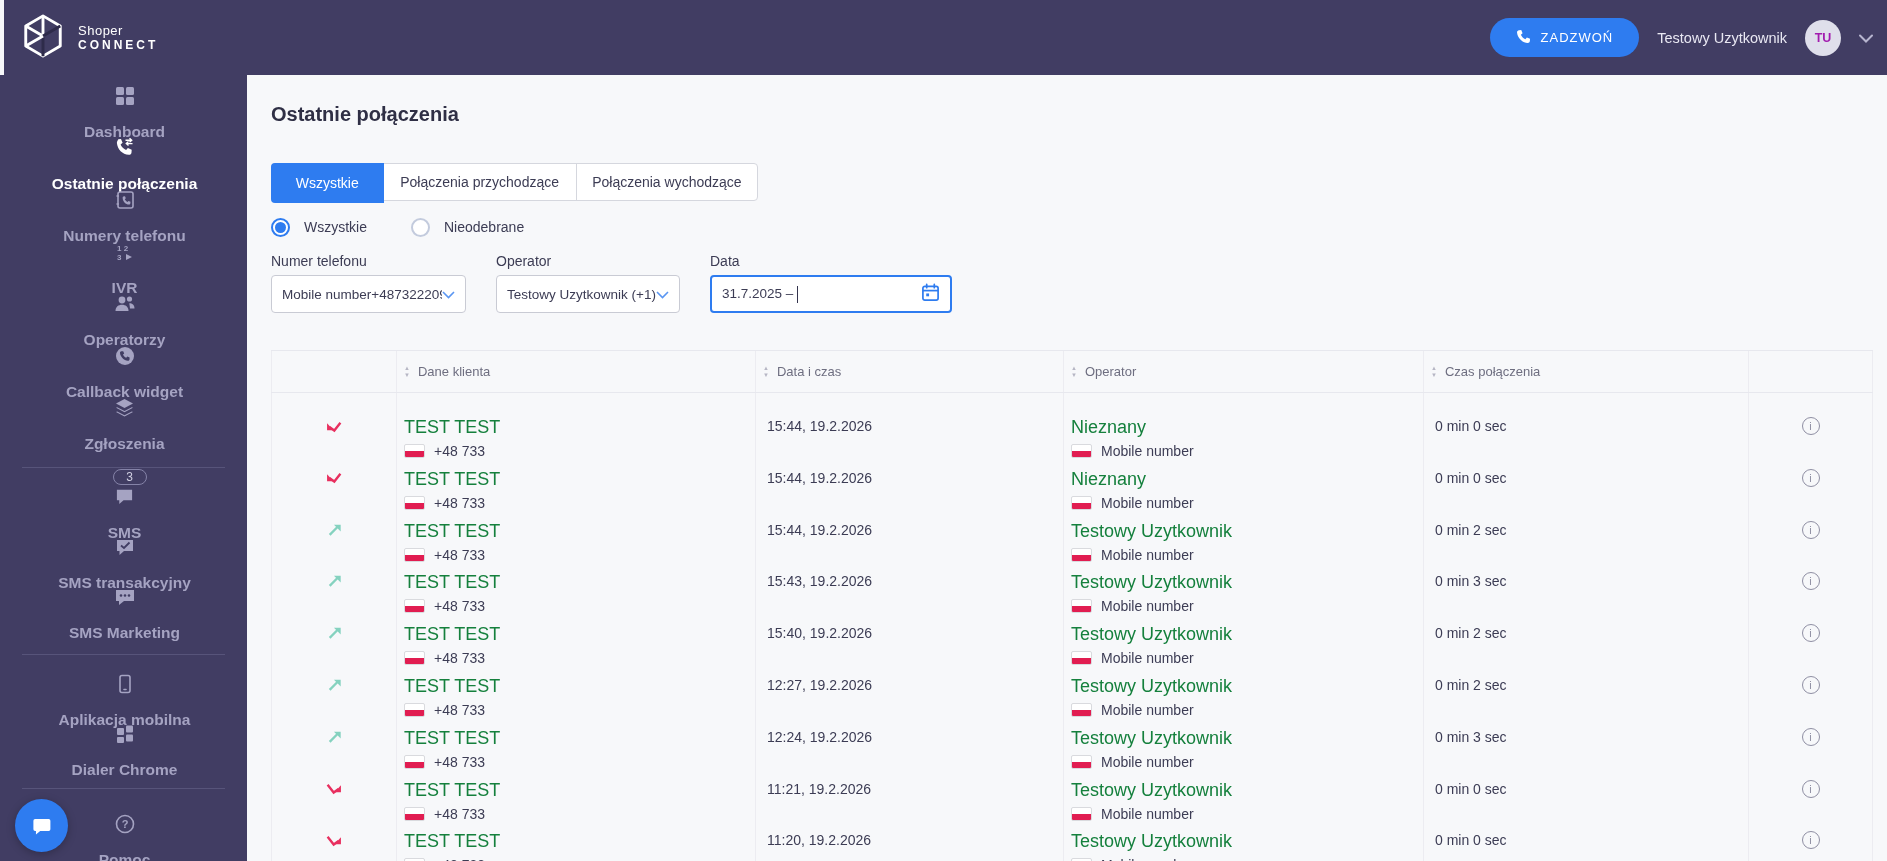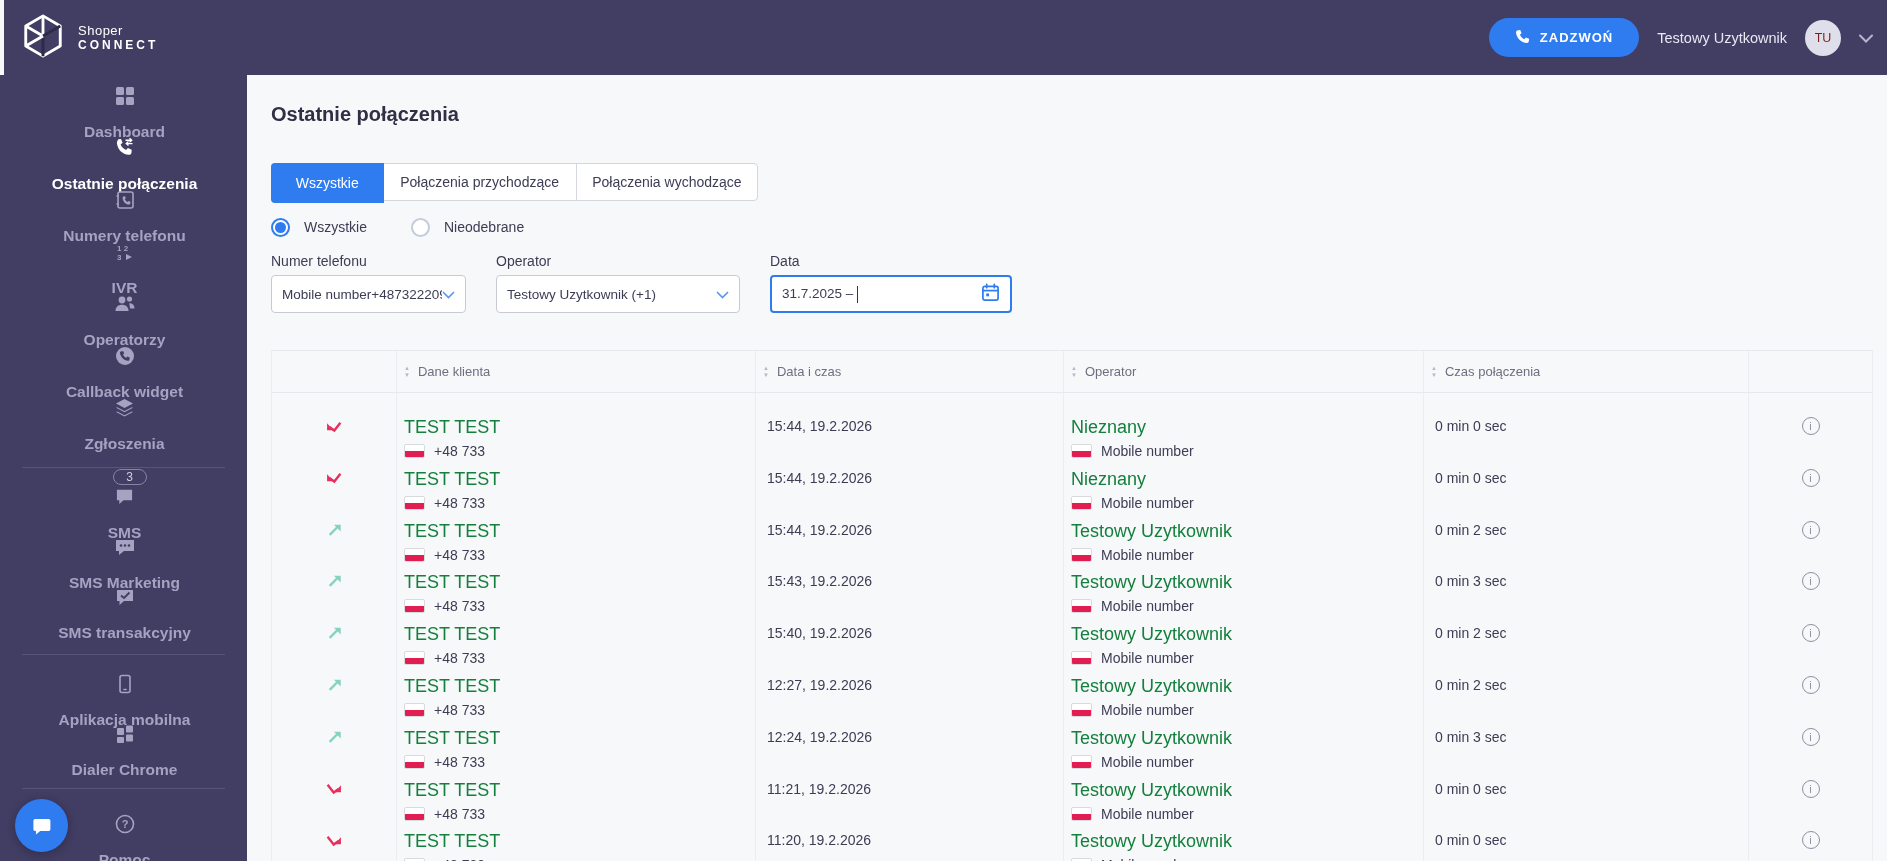--- a/index.html
+++ b/index.html
@@ -7,26 +7,26 @@
               font-family:"Liberation Sans", sans-serif; }
 
   
   .topbar { position:absolute; top:0; left:4px; width:1887px; height:75px;
             background:#413d63; display:flex; align-items:center; z-index:5; }
   .logo { display:flex; align-items:center; gap:12px; padding-left:16px; width:247px; }
   .logo-text .t1 { color:#fff; font-size:13px; letter-spacing:.5px; }
   .logo-text .t2 { color:#fff; font-size:12px; font-weight:bold; letter-spacing:3px; }
   .topbar-right { margin-left:auto; display:flex; align-items:center; gap:18px; padding-right:18px; }
   .call-btn { background:#2e7cf0; color:#fff; border:none; border-radius:20px;
-              height:39px; padding:0 26px; font-size:13px; font-weight:bold;
+              height:39px; padding:0 26px; font-size:13px; font-weight:normal;
               letter-spacing:1px; display:flex; align-items:center; gap:10px; cursor:pointer;
               font-family:"Liberation Sans", sans-serif; }
   .user-name { color:#e9e8f3; font-size:14.5px; }
   .avatar { width:36px; height:36px; border-radius:50%; background:#dfdfeb;
-            color:#7f1d1d; font-size:12.5px; font-weight:normal;
+            color:#a21caf; font-size:12.5px; font-weight:bold;
             display:flex; align-items:center; justify-content:center; }
   .user-chevron { color:#b7b5cf; }
 
   
   .sidebar { position:absolute; top:75px; left:0; width:247px; height:786px;
              background:#413d63; padding-top:10px; z-index:4; }
   .nav-item { height:52px; display:flex; align-items:center; gap:16px;
               padding:0 20px 0 22px; color:#a5a3c2; font-size:15.5px; font-weight:600;
               cursor:pointer; position:relative;flex-direction:column; }
   .nav-item.small { height:50px; }
@@ -70,21 +70,21 @@
                   border-radius:50%; background:#2e7cf0; }
   .radio-label { font-size:14px; color:#3c3c54; }
 
   .filters { margin-top:16px; display:flex; gap:30px; }
   .filter { display:flex; flex-direction:column; }
   .filter-label { font-size:14px; color:#3c3c54; height:19px; }
   .select { margin-top:3px; height:38px; background:#fff; border:1px solid #c9cbd4;
             border-radius:4px; display:flex; align-items:center; padding:0 10px;
             font-size:13.5px; color:#3c3c54; cursor:pointer; }
   .select .sel-value { white-space:nowrap; overflow:hidden; flex:1; }
-  .select.w1 { width:195px; } .select.w2 { width:244px; }
+  .select.w1 { width:195px; } .select.w2 { width:184px; }
   .select.date-input { width:242px; border:2px solid #2e7cf0; }
   .caret-cursor { display:inline-block; width:1px; height:17px; background:#33334d;
                   margin-left:4px; vertical-align:middle; }
 
   
   .table { margin-top:37px; width:1602px; height:513px; overflow:hidden;
            border-top:1px solid #e7e8ee; }
   .trow { display:grid; grid-template-columns:126px 359px 308px 360px 325px 124px; }
   .trow > div { border-right:1px solid #ececf1; }
   .trow > div:first-child { border-left:1px solid #ececf1; }
@@ -235,38 +235,38 @@
     <span class="nav-icon">
         <svg width="20" height="20" viewBox="0 0 20 20" fill="currentColor">
           <path d="M2 3 h16 v11 h-9 l-4.5 4 v-4 H2 Z" transform="scale(0.95)"></path>
         </svg>
       </span>
     <span class="nav-label">SMS</span>
   </div>
 
   <div class="nav-item small">
     <span class="nav-icon">
+        <svg width="20" height="20" viewBox="0 0 20 20" fill="currentColor">
+          <path d="M2 3 h16 v11 h-9 l-4.5 4 v-4 H2 Z"></path>
+          <path d="M6 8.5 L9 11 L14.5 5.5" stroke="#413d63" stroke-width="1.8" fill="none"></path>
+        </svg>
+      </span>
+    <span class="nav-label">SMS transakcyjny</span>
+  </div>
+
+  <div class="nav-item small">
+    <span class="nav-icon">
         <svg width="22" height="20" viewBox="0 0 22 20" fill="currentColor">
           <path d="M2 3 h18 v11 h-10 l-5 4 v-4 H2 Z"></path>
           <circle cx="7" cy="8.5" r="1.3" fill="#413d63"></circle>
           <circle cx="11" cy="8.5" r="1.3" fill="#413d63"></circle>
           <circle cx="15" cy="8.5" r="1.3" fill="#413d63"></circle>
         </svg>
       </span>
     <span class="nav-label">SMS Marketing</span>
-  </div>
-
-  <div class="nav-item small">
-    <span class="nav-icon">
-        <svg width="20" height="20" viewBox="0 0 20 20" fill="currentColor">
-          <path d="M2 3 h16 v11 h-9 l-4.5 4 v-4 H2 Z"></path>
-          <path d="M6 8.5 L9 11 L14.5 5.5" stroke="#413d63" stroke-width="1.8" fill="none"></path>
-        </svg>
-      </span>
-    <span class="nav-label">SMS transakcyjny</span>
   </div>
 <div class="nav-divider"></div>
   <div class="nav-item small">
     <span class="nav-icon">
         <svg width="20" height="20" viewBox="0 0 20 20" fill="none" stroke="currentColor" stroke-width="1.6">
           <rect x="5" y="1.5" width="10" height="17" rx="2"></rect>
           <path d="M9 15.5 h2" stroke-linecap="round"></path>
         </svg>
       </span>
     <span class="nav-label">Aplikacja mobilna</span>

